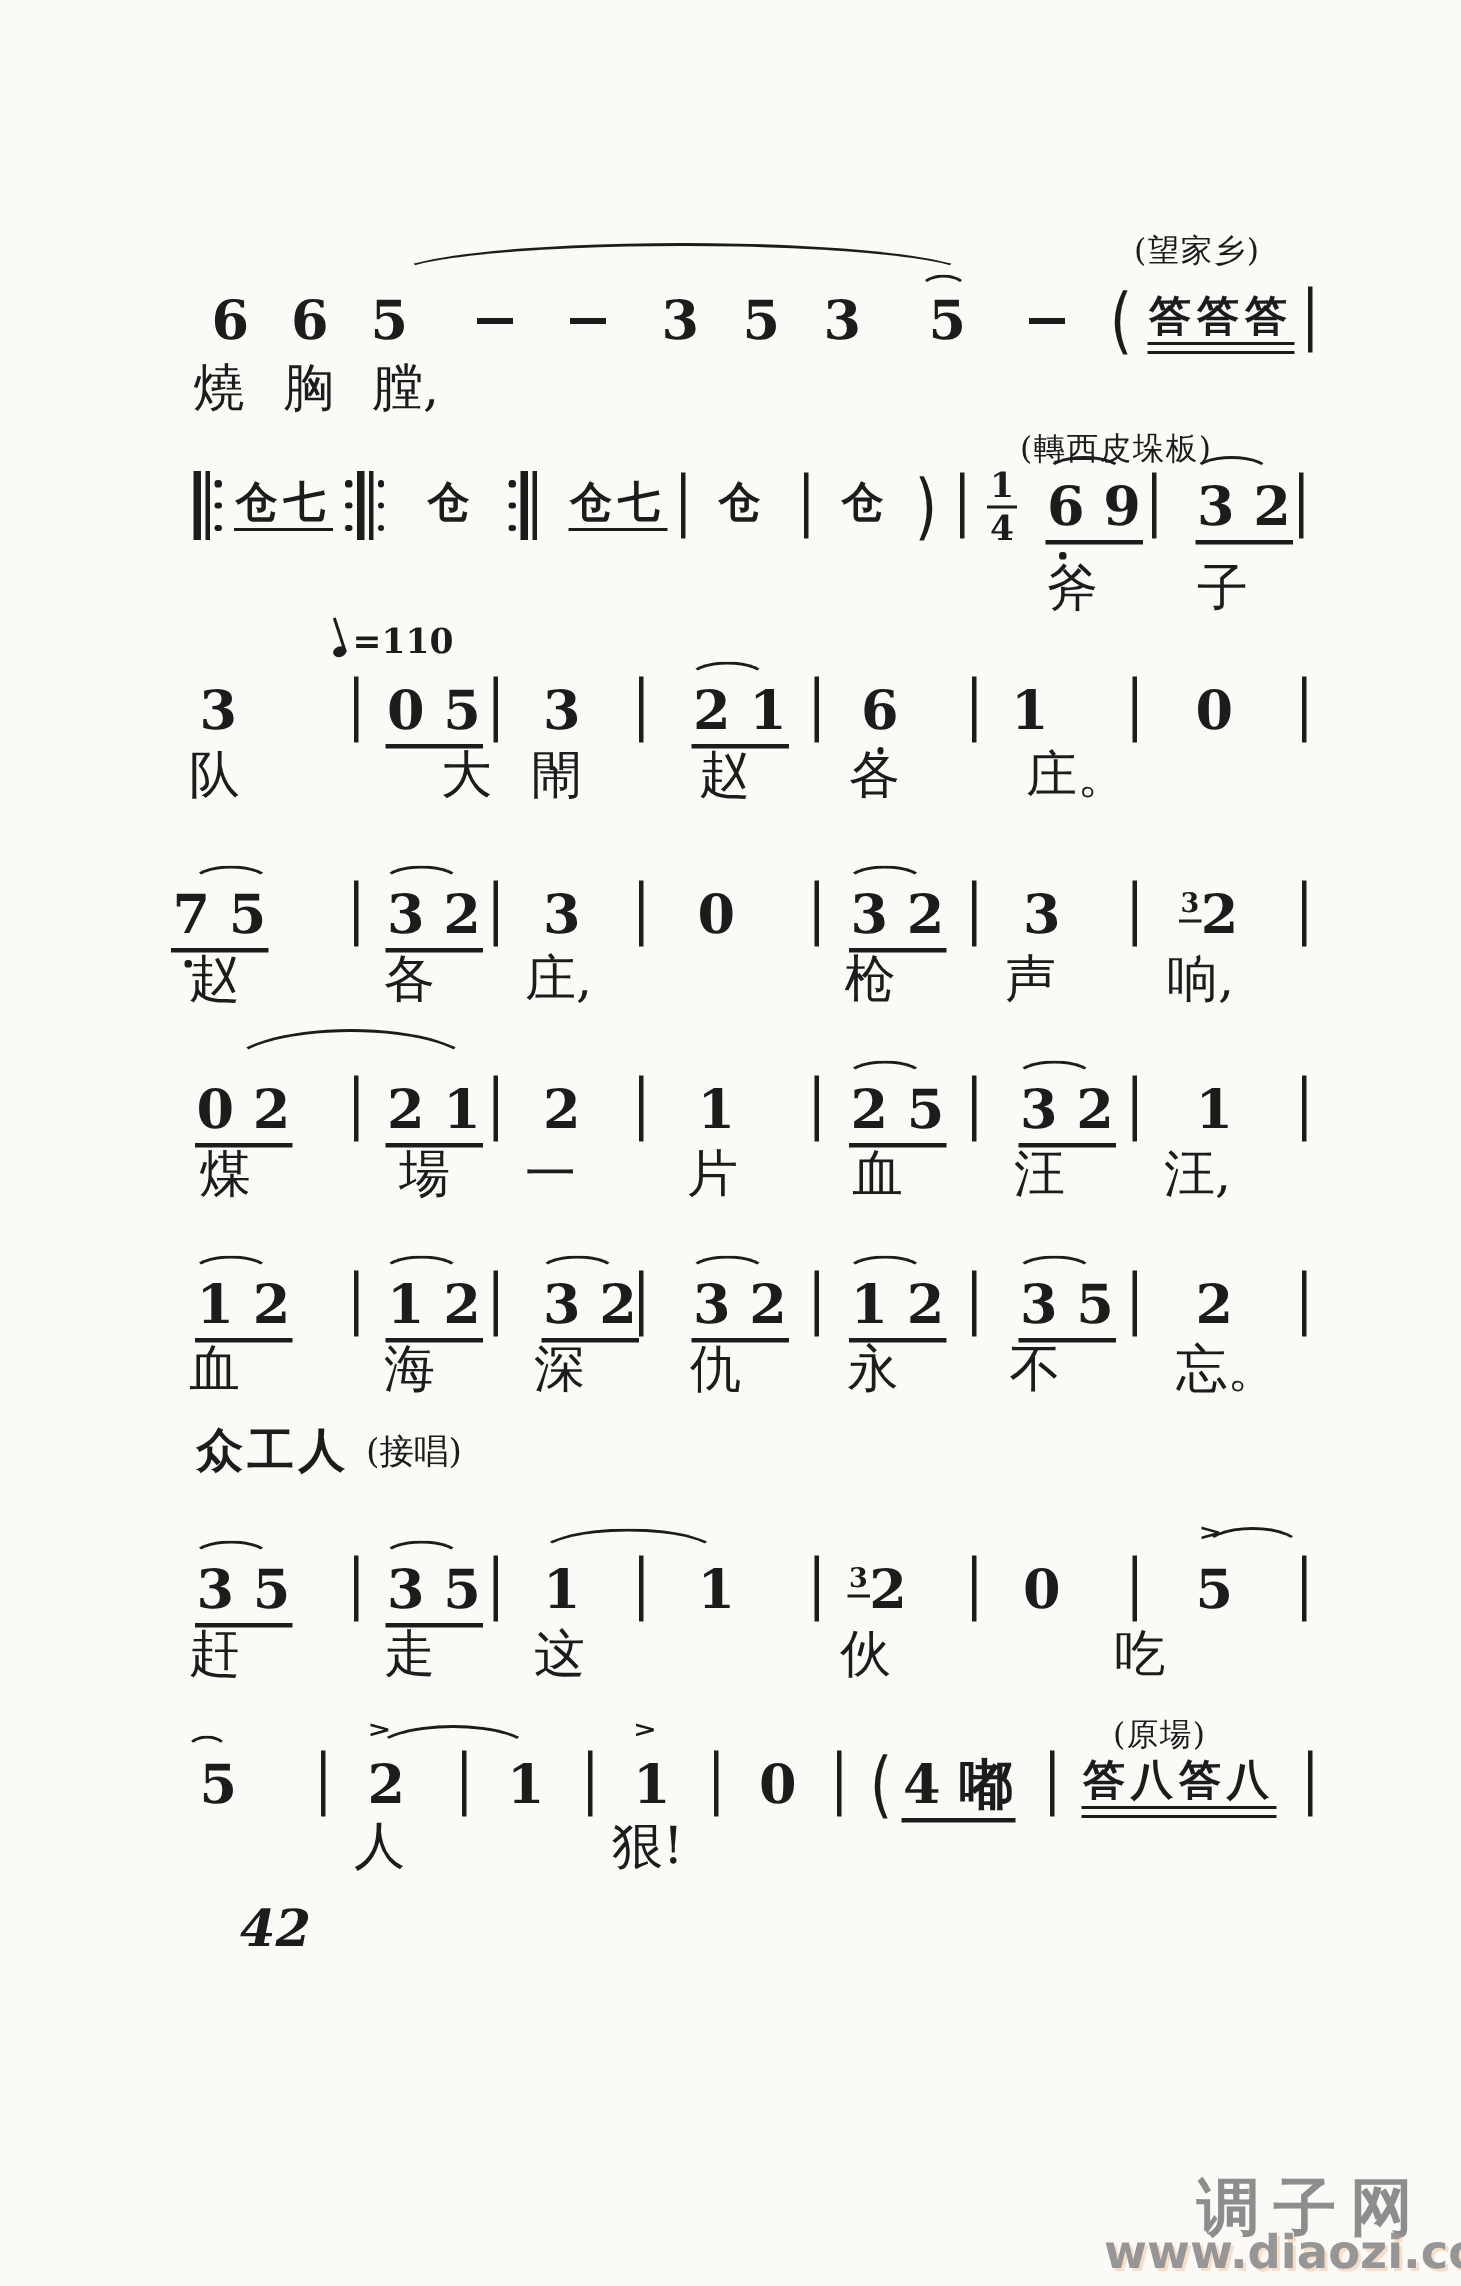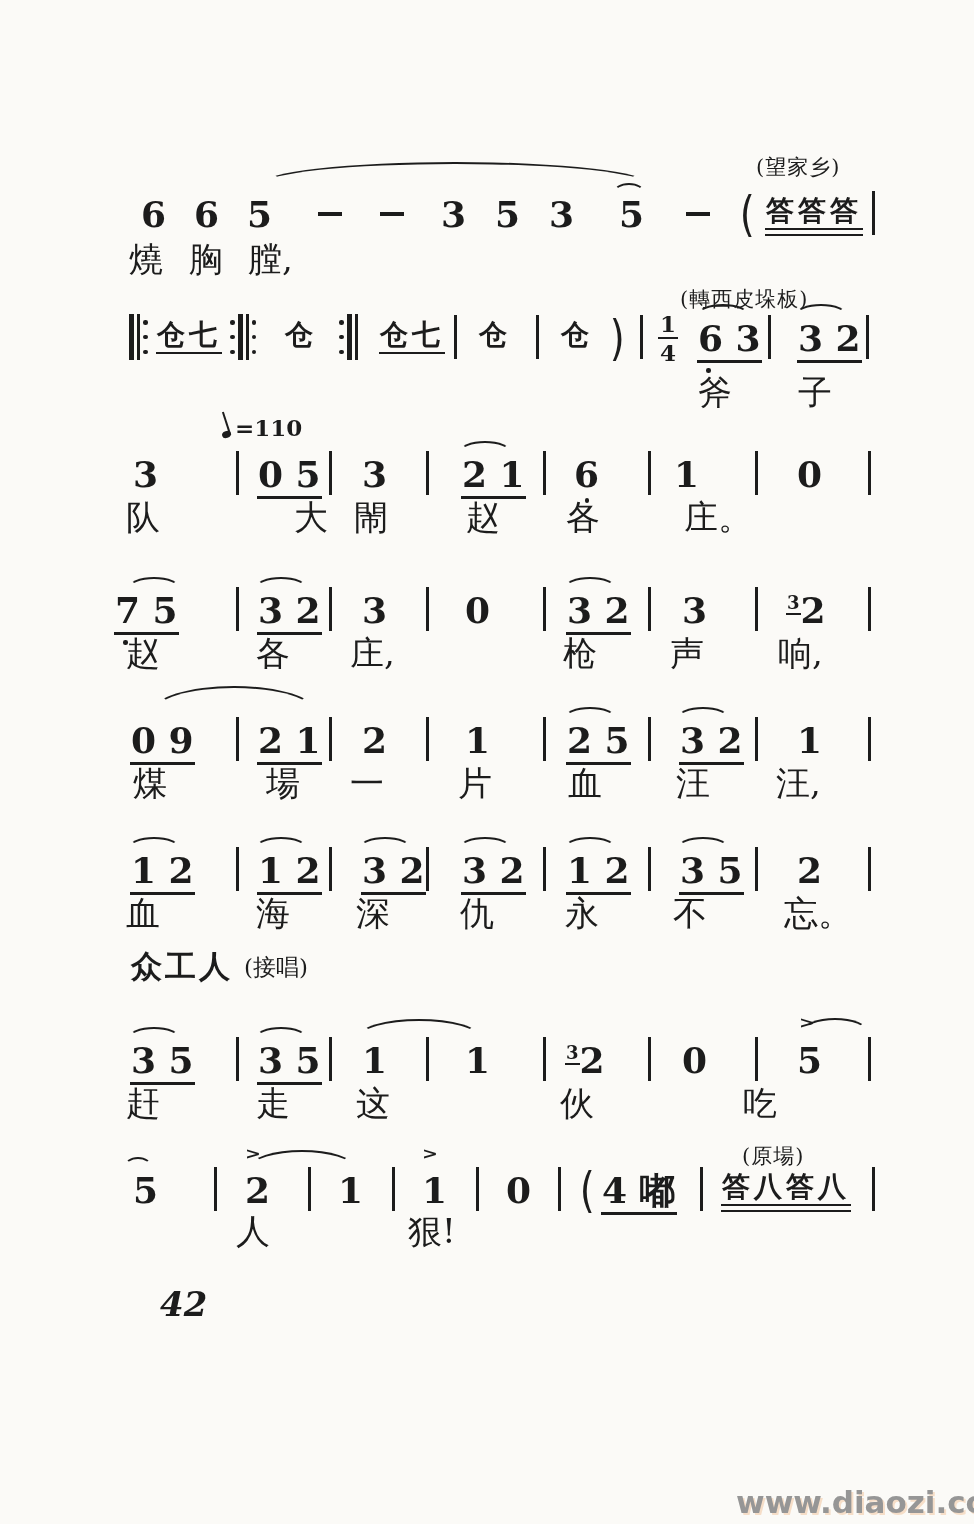--- a/index.html
+++ b/index.html
@@ -56,21 +56,21 @@
   .tempo{position:absolute;display:flex;align-items:flex-end;gap:4px;}
   .qnote{position:relative;width:9px;height:7px;background:#1c1c1c;border-radius:50%;
     transform:rotate(-18deg);margin-bottom:3px;}
   .qnote::after{content:'';position:absolute;right:0px;bottom:2px;width:2.2px;height:24px;background:#1c1c1c;}
   .tempo-val{font-size:23px;font-weight:bold;font-family:"DejaVu Serif","Liberation Serif",serif;}
   
   .role-name{position:absolute;font-size:31px;font-weight:bold;letter-spacing:3px;}
   .role-note{position:absolute;font-size:23px;}
   
   .pagenum{position:absolute;font-size:34px;font-weight:bold;font-style:italic;
-    font-family:"DejaVu Serif","Liberation Serif",serif;margin-top:18px;}
+    font-family:"DejaVu Serif","Liberation Serif",serif;}
   
   .wm-cn{position:absolute;font-size:42px;font-weight:bold;color:#8d8d8d;letter-spacing:9px;
     font-family:"DejaVu Sans","Liberation Sans",sans-serif;}
   .wm-url{position:absolute;font-size:31px;font-weight:bold;color:#969696;
     font-family:"DejaVu Sans","Liberation Sans",sans-serif;
     text-shadow:2px 2px 0 rgba(235,150,80,.28);}
 </style>
 </head>
 <body>
 
@@ -137,21 +137,21 @@
       <div class="tok chn" style="left: 479px; top: 320px;"><span class="txt">仓</span></div>
       <div class="barline" style="left: 536px; top: 320px;"></div>
       <div class="tok chn" style="left: 561px; top: 320px;"><span class="txt">仓</span></div>
       <div class="paren" style="left: 608px; top: 320px;">)</div>
       <div class="barline" style="left: 640px; top: 320px;"></div>
       <div class="timesig" style="left: 657px; top: 320px;">
         <div class="tsn">1</div>
         <div class="tsbar"></div>
         <div class="tsn">4</div>
       </div>
-      <div class="tok" style="left: 698px; top: 320px;"><span class="txt">6 3</span><div class="ul" style="bottom: -5px;"></div><div class="dotb" style="bottom: -15px; left: 8px;"></div></div>
+      <div class="tok" style="left: 698px; top: 320px;"><span class="txt">6 9</span><div class="ul" style="bottom: -5px;"></div><div class="dotb" style="bottom: -15px; left: 8px;"></div></div>
       <div class="barline" style="left: 768px; top: 320px;"></div>
       <div class="tok" style="left: 798px; top: 320px;"><span class="txt">3 2</span><div class="ul" style="bottom: -5px;"></div></div>
       <div class="barline" style="left: 866px; top: 320px;"></div>
       <div class="lyric" style="left: 698px; top: 374px;">斧</div>
       <div class="lyric" style="left: 798px; top: 374px;">子</div>
       <div class="arc" style="left: 459px; top: 441px; width: 52px; height: 11px;"></div>
       <div class="tok" style="left: 133px; top: 456px;"><span class="txt">3</span></div>
       <div class="barline" style="left: 236px; top: 456px;"></div>
       <div class="tok" style="left: 258px; top: 456px;"><span class="txt">0 5</span><div class="ul" style="bottom: -5px;"></div></div>
       <div class="barline" style="left: 329px; top: 456px;"></div>
@@ -190,21 +190,21 @@
       <div class="barline" style="left: 868px; top: 592px;"></div>
       <div class="lyric" style="left: 126px; top: 635px;">赵</div>
       <div class="lyric" style="left: 256px; top: 635px;">各</div>
       <div class="lyric" style="left: 350px; top: 635px;">庄,</div>
       <div class="lyric" style="left: 563px; top: 635px;">枪</div>
       <div class="lyric" style="left: 670px; top: 635px;">声</div>
       <div class="lyric" style="left: 778px; top: 635px;">响,</div>
       <div class="arc" style="left: 152px; top: 686px; width: 164px; height: 26px;"></div>
       <div class="arc" style="left: 564px; top: 707px; width: 52px; height: 11px;"></div>
       <div class="arc" style="left: 677px; top: 707px; width: 52px; height: 11px;"></div>
-      <div class="tok" style="left: 131px; top: 722px;"><span class="txt">0 9</span><div class="ul" style="bottom: -5px;"></div></div>
+      <div class="tok" style="left: 131px; top: 722px;"><span class="txt">0 2</span><div class="ul" style="bottom: -5px;"></div></div>
       <div class="barline" style="left: 236px; top: 722px;"></div>
       <div class="tok" style="left: 258px; top: 722px;"><span class="txt">2 1</span><div class="ul" style="bottom: -5px;"></div></div>
       <div class="barline" style="left: 329px; top: 722px;"></div>
       <div class="tok" style="left: 362px; top: 722px;"><span class="txt">2</span></div>
       <div class="barline" style="left: 426px; top: 722px;"></div>
       <div class="tok" style="left: 465px; top: 722px;"><span class="txt">1</span></div>
       <div class="barline" style="left: 543px; top: 722px;"></div>
       <div class="tok" style="left: 567px; top: 722px;"><span class="txt">2 5</span><div class="ul" style="bottom: -5px;"></div></div>
       <div class="barline" style="left: 648px; top: 722px;"></div>
       <div class="tok" style="left: 680px; top: 722px;"><span class="txt">3 2</span><div class="ul" style="bottom: -5px;"></div></div>
@@ -296,14 +296,15 @@
   <div class="tempo" id="tempo" style="left: 222px; top: 414px;">
     <span class="qnote"></span>
     <span class="tempo-val">=110</span>
   </div>
 
   <div class="role-name" id="roleName" style="left: 131px; top: 946px;">众工人</div>
   <div class="role-note" id="roleNote" style="left: 244px; top: 952px;">(接唱)</div>
 
   <div class="pagenum" style="left:160px;top:1266px;">42</div>
 
+  <div class="wm-cn" style="left:798px;top:1444px;">调子网</div>
   <div class="wm-url" style="left:736px;top:1484px;">www.diaozi.com</div>
 </div>
 
 </body></html>

